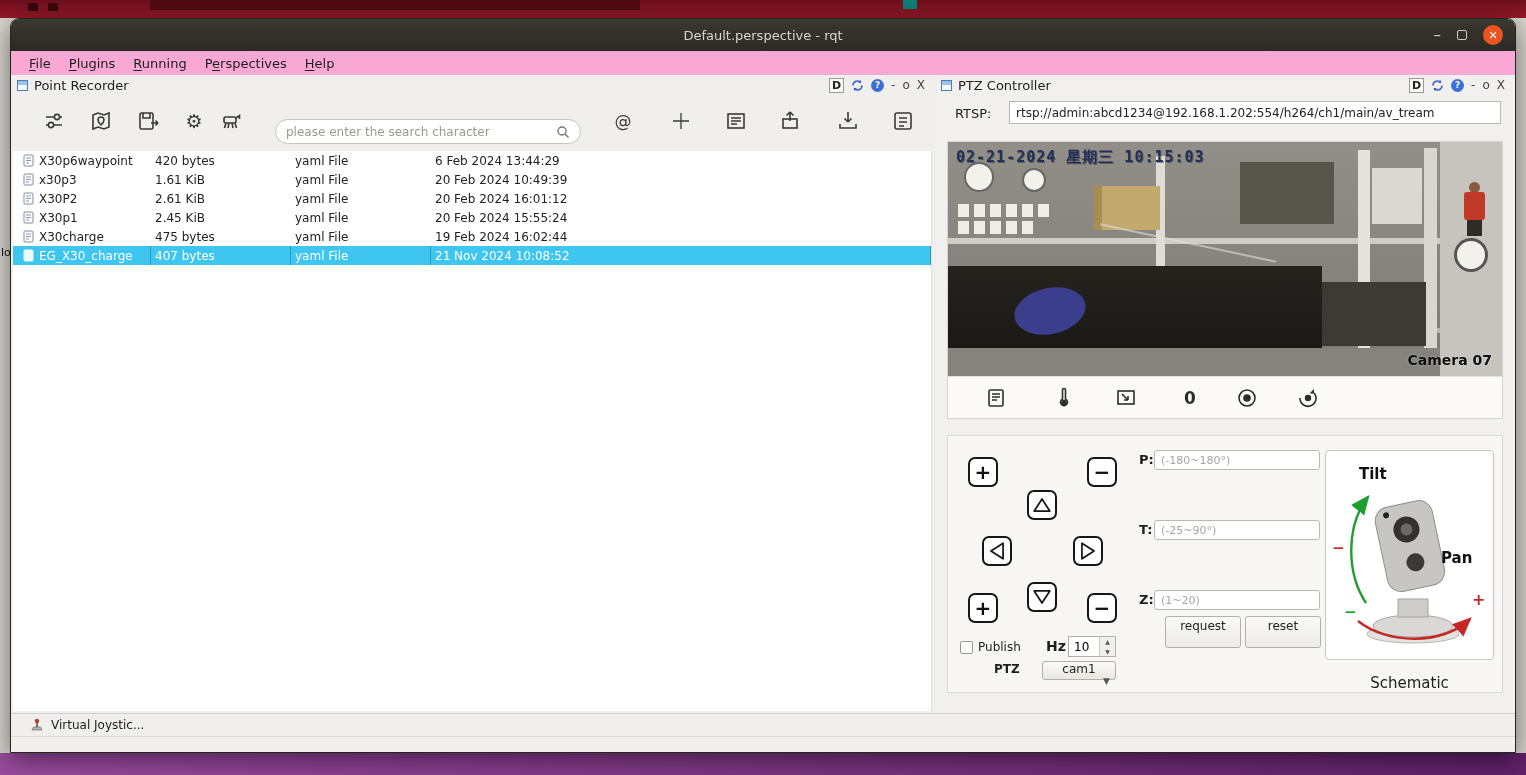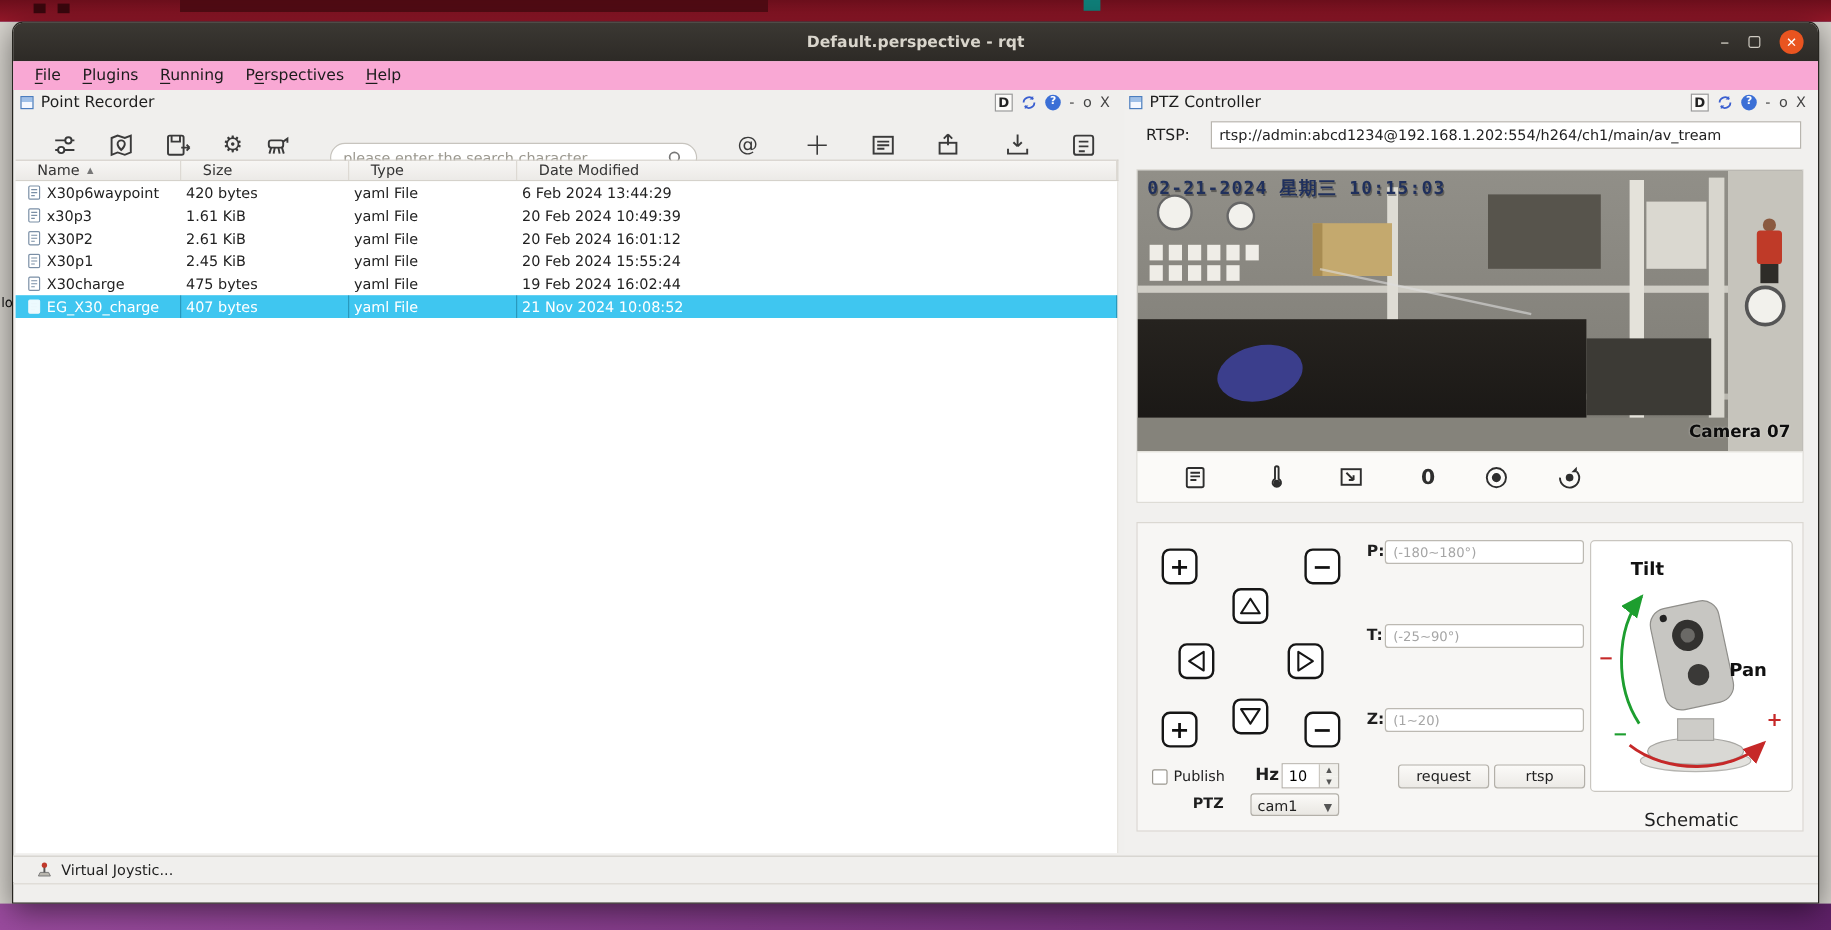--- a/index.html
+++ b/index.html
@@ -15,21 +15,21 @@
   .strip-dot1 { position:absolute; left:28px; top:3px; width:10px; height:8px; background:#3a070d; }
   .strip-dot2 { position:absolute; left:48px; top:3px; width:10px; height:8px; background:#3a070d; }
 
   
   .win { position:absolute; left:10px; top:18px; width:1506px; height:735px;
          background:#f0efed; border-radius:9px 9px 0 0; box-shadow:0 6px 26px rgba(0,0,0,.5);
          border:1px solid #26241f; }
   .titlebar { position:absolute; left:0; top:0; width:100%; height:32px;
               background:linear-gradient(#3b3833,#2d2a26); border-radius:8px 8px 0 0;
               display:flex; align-items:center; justify-content:center; }
-  .title { font-size:13px; font-weight:bold; color:#d9d5cc; }
+  .title { font-size:13px; font-weight:normal; color:#d9d5cc; }
   .winctl { position:absolute; right:12px; top:0; height:32px; display:flex; align-items:center; gap:16px; }
   .minbtn { color:#cfcbc2; font-size:15px; line-height:10px; cursor:default; }
   .maxbtn { width:10px; height:10px; border:1.5px solid #cfcbc2; border-radius:2px; }
   .closebtn { width:20px; height:20px; border-radius:50%; background:#E95420; color:#fff;
               font-size:11px; display:flex; align-items:center; justify-content:center; }
   .menubar { position:absolute; left:0; top:32px; width:100%; height:24px; display:flex;
              align-items:center; padding-left:10px; gap:2px; background:#f9a8d4; }
   .menu-item { font-size:13px; color:#1c1c1c; padding:2px 8px; border-radius:3px; }
   .menu-item u { text-underline-offset:2px; }
 
@@ -95,35 +95,35 @@
 
   .controls-card { position:absolute; left:10px; top:360px; width:556px; height:258px;
                    background:#f7f6f4; border:1px solid #dbd8d2; }
   .padbtn { position:absolute; width:30px; height:30px; border:2px solid #161616; border-radius:7px;
             background:#fff; display:flex; align-items:center; justify-content:center;
             font-size:20px; font-weight:600; color:#111; line-height:1; }
   .fieldlabel { position:absolute; font-size:13px; font-weight:bold; color:#1e1e1e; }
   .ptzfield { position:absolute; width:166px; height:20px; border:1px solid #bcb9b2; border-radius:3px;
               background:#fff; font-size:11px; padding:0 6px; color:#555; font-family:"DejaVu Sans",sans-serif; }
   .ptzfield::placeholder { color:#a5a5a5; }
-  .reqbtn { position:absolute; width:76px; height:20px; border:1px solid #b3b0a9; border-radius:3px;
-            background:linear-gradient(#fbfaf8,#eceae6); font-size:12px; color:#222; text-align:center; line-height:18px;margin-top:21px; }
+  .reqbtn { position:absolute; width:76px; height:32px; border:1px solid #b3b0a9; border-radius:3px;
+            background:linear-gradient(#fbfaf8,#eceae6); font-size:12px; color:#222; text-align:center; line-height:18px; }
   .cb { position:absolute; width:13px; height:13px; border:1px solid #9a978f; background:#fff; border-radius:2px; }
   .lbl { position:absolute; font-size:12px; color:#1e1e1e; }
   .lblb { position:absolute; font-size:14px; font-weight:bold; color:#1e1e1e; }
   .spin { position:absolute; width:48px; height:21px; border:1px solid #b3b0a9; background:#fff;
           display:flex; }
   .spin input { width:30px; border:none; outline:none; font-size:12px; padding-left:5px;
                 font-family:"DejaVu Sans",sans-serif; }
   .spincol { width:16px; border-left:1px solid #ccc9c2; display:flex; flex-direction:column; }
   .spincol span { flex:1; font-size:6px; color:#555; display:flex; align-items:center; justify-content:center;
                   background:#f1f0ec; }
   .combo { position:absolute; width:74px; height:19px; border:1px solid #b3b0a9; border-radius:3px;
            background:linear-gradient(#fbfaf8,#e9e7e2); font-size:12px; color:#222; display:flex;
-           align-items:flex-end; padding:0 5px; }
+           align-items:center; padding:0 5px;flex-direction:column; }
   .combo .arrow { margin-left:auto; font-size:9px; color:#555; }
   .schem { position:absolute; left:377px; top:14px; width:169px; height:210px; background:#fff;
            border:1px solid #c9c6c0; border-radius:4px; overflow:hidden; }
   .schem-label { position:absolute; font-size:15px; font-weight:bold; color:#111; }
   .schem-caption { position:absolute; left:377px; top:238px; width:169px; text-align:center;
                    font-size:15px; color:#1e1e1e; }
 
   .statusbar { position:absolute; left:0; top:694px; width:100%; height:22px; border-top:1px solid #d3d0ca;
                display:flex; align-items:center; padding-left:18px; gap:6px; background:#f0efed; }
   .statusbar span { font-size:12px; color:#1e1e1e; }
@@ -251,35 +251,20 @@
             </svg>
         </span>
         <span class="tb-ico" style="left:877px;">
           <svg width="24" height="24" viewBox="0 0 24 24">
               <rect x="4" y="4" width="16" height="16" rx="2"></rect>
               <path d="M8 9h8M8 13h8M8 17h5"></path>
             </svg>
         </span>
       </div>
 
-      <div class="thead">
-        <div class="th first">
-          <span>Name</span>
-          <span class="sort">▲</span>
-        </div>
-        <div class="th">
-            <span>Size</span>
-          </div>
-        <div class="th">
-            <span>Type</span>
-          </div>
-        <div class="th">
-            <span>Date Modified</span>
-          </div>
-      </div>
       <div class="rows" id="rows">
           <div class="trow">
             <div class="tc name">
               <span class="row-icon">
                 <svg width="11" height="13" viewBox="0 0 11 13">
                   <rect x="1" y="1" width="9" height="11" rx="1" fill="rgba(255,255,255,.9)" stroke="currentColor"></rect>
                   <path d="M3 4h5M3 6.5h5M3 9h3" stroke="currentColor" stroke-width="0.9"></path>
                 </svg>
               </span>
               <span>X30p6waypoint</span>
@@ -474,21 +459,21 @@
         <div class="padbtn" style="left:139px;top:157px;">−</div>
 
         <span class="fieldlabel" style="left:191px;top:16px;">P:</span>
         <input class="ptzfield" style="left: 206px; top: 14px;" type="text" placeholder="(-180~180°)">
         <span class="fieldlabel" style="left:191px;top:86px;">T:</span>
         <input class="ptzfield" style="left: 206px; top: 84px;" type="text" placeholder="(-25~90°)">
         <span class="fieldlabel" style="left:191px;top:156px;">Z:</span>
         <input class="ptzfield" style="left: 206px; top: 154px;" type="text" placeholder="(1~20)">
 
         <div class="reqbtn" style="left:217px;top:180px;">request</div>
-        <div class="reqbtn" style="left:297px;top:180px;">rtsp</div>
+        <div class="reqbtn" style="left:297px;top:180px;">reset</div>
 
         <span class="cb" style="left:12px;top:205px;"></span>
         <span class="lbl" style="left:30px;top:204px;">Publish</span>
         <span class="lblb" style="left:98px;top:202px;">Hz</span>
         <div class="spin" style="left:120px;top:200px;">
           <input type="text" value="10" style="">
           <div class="spincol">
             <span>▲</span>
             <span>▼</span>
           </div>

